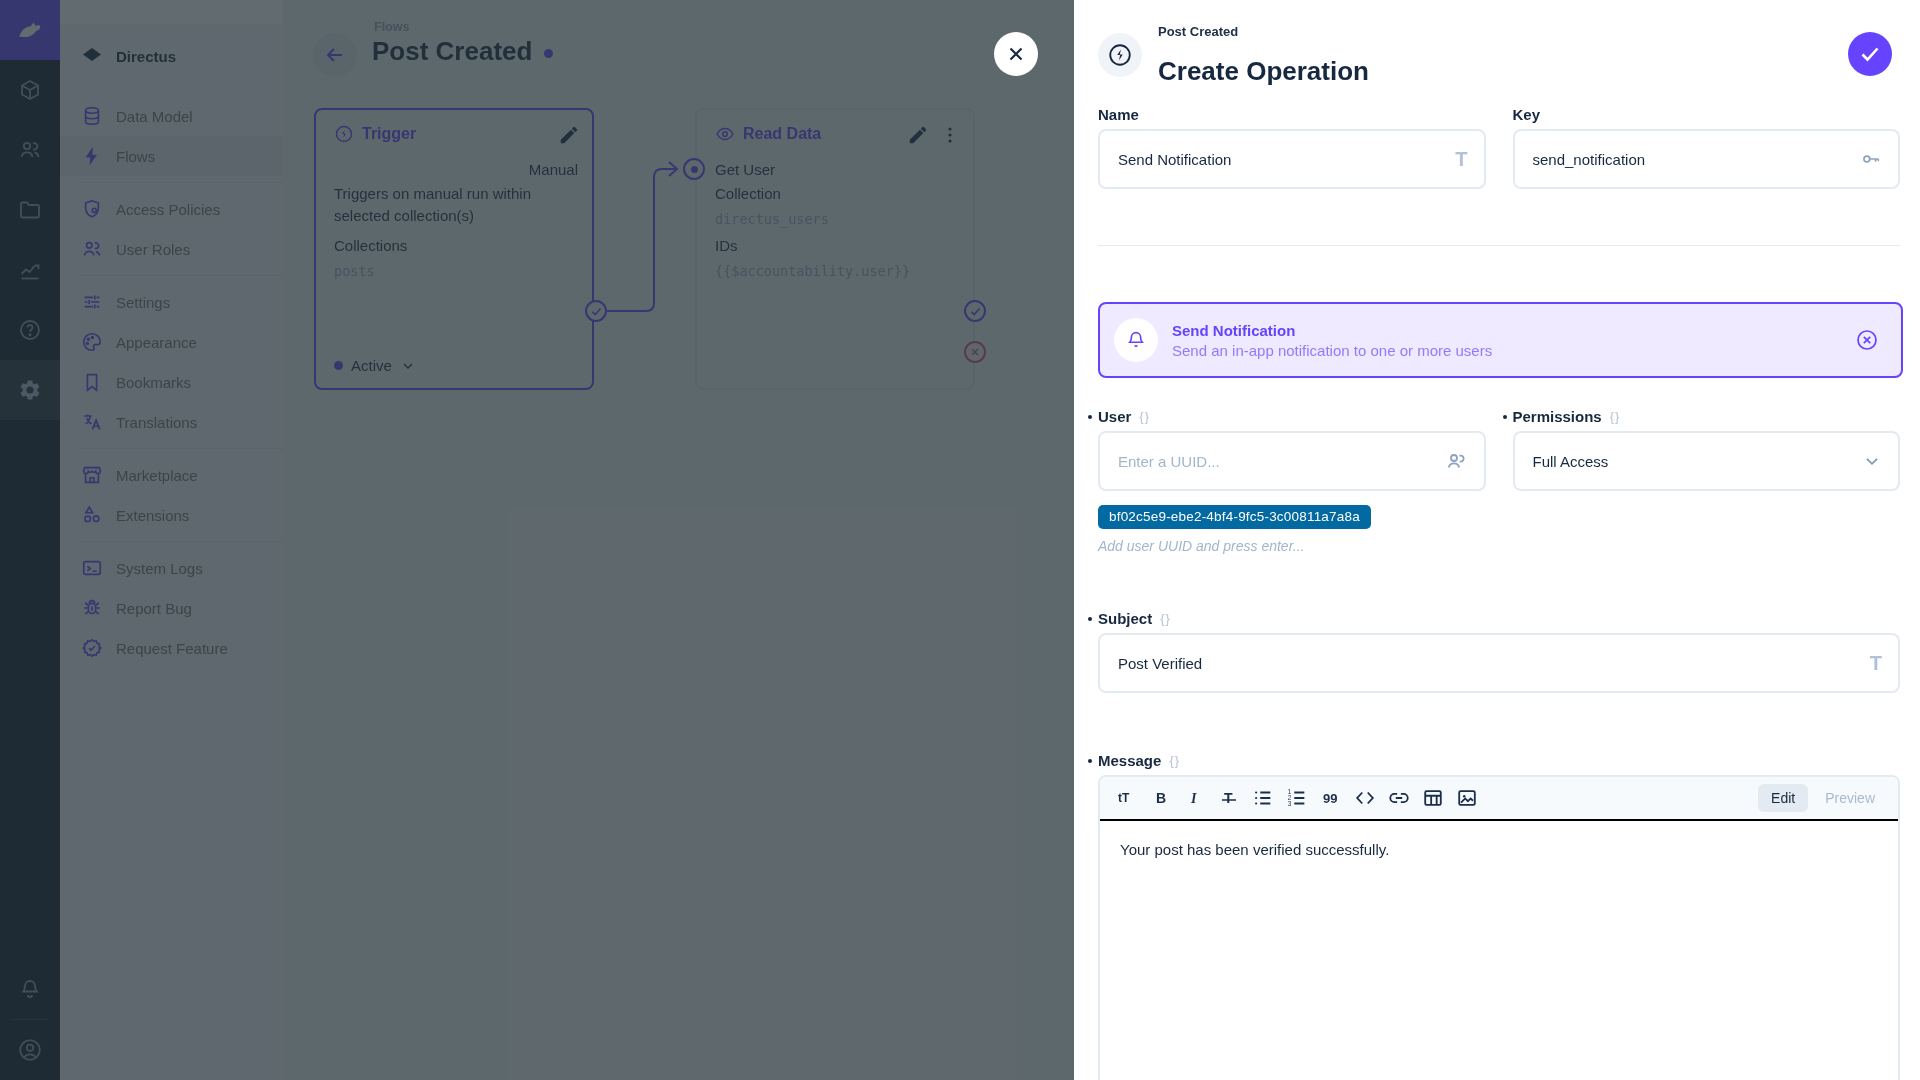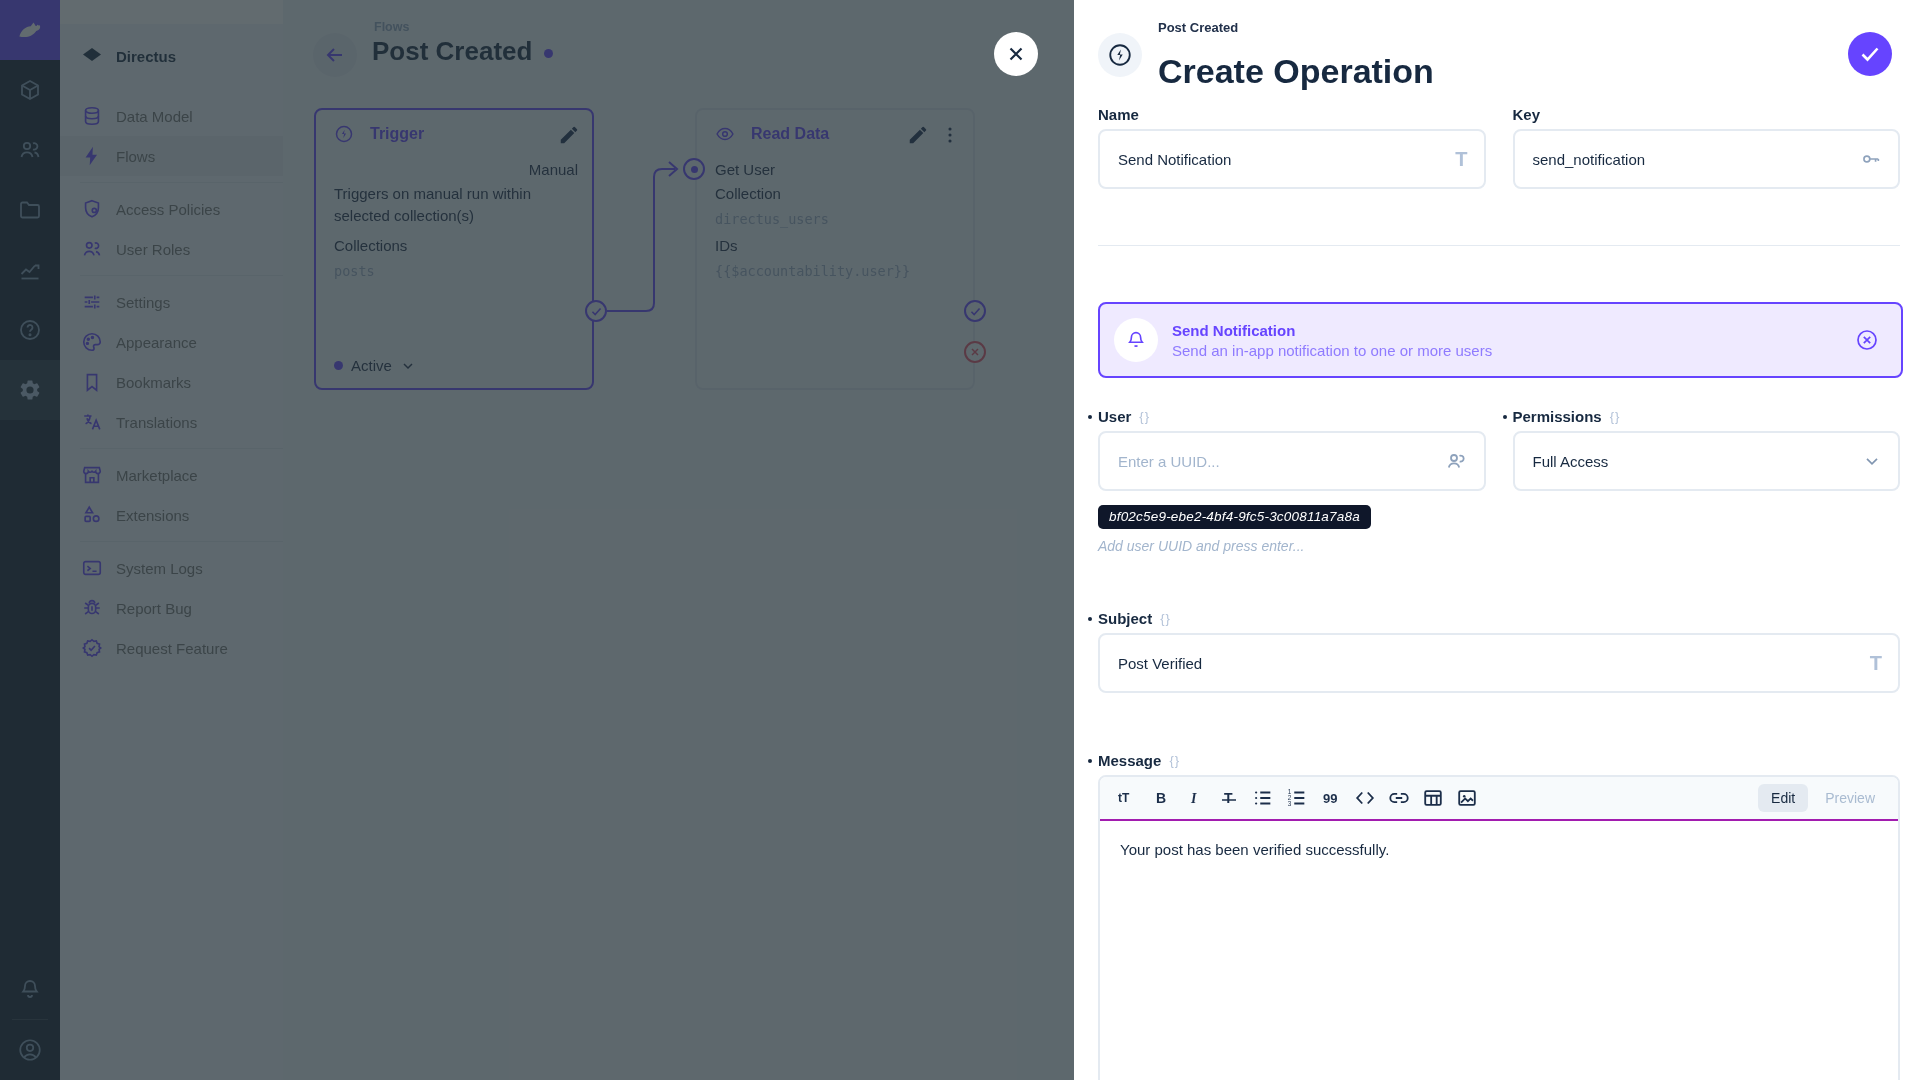--- a/index.html
+++ b/index.html
@@ -30,21 +30,21 @@
   .canvas { position:absolute; left:283px; top:0; width:791px; height:1080px; background:#eef3f8; z-index:1; }
   .back-btn { position:absolute; left:30px; top:33px; width:44px; height:44px; border-radius:50%;
     background:#e2e8f0; display:flex; align-items:center; justify-content:center; color:#6644ff; }
   .crumb { position:absolute; left:91px; top:20px; font-size:12.5px; font-weight:600; color:#90a4bf; }
   .flow-title { position:absolute; left:89px; top:36px; font-size:26px; font-weight:700; color:#172940; display:flex; align-items:center; }
   .unsaved-dot { width:9px; height:9px; border-radius:50%; background:#6644ff; margin-left:12px; margin-top:4px; }
 
   .fcard { position:absolute; width:280px; height:282px; border-radius:8px; background:transparent; }
   .fcard.trigger { left:31px; top:108px; border:2px solid #6644ff; }
   .fcard.read { left:412px; top:108px; border:2px solid #dbe3ec; }
-  .fcard-title { position:absolute; left:18px; top:14px; display:flex; align-items:center; gap:16px;
+  .fcard-title { position:absolute; left:18px; top:14px; display:flex; align-items:center; gap:8px;
     color:#6644ff; font-size:16px; font-weight:700; }
   .fcard-actions { position:absolute; right:12px; top:14px; display:flex; gap:10px; color:#1b2d4f; }
   .fline { position:absolute; left:18px; right:14px; font-size:15px; color:#22304b; line-height:22px; }
   .fmono { font-family:"DejaVu Sans Mono", monospace; font-size:13.5px; color:#9aabc4; }
   .fstatus { position:absolute; left:18px; bottom:14px; display:flex; align-items:center; gap:8px; font-size:15px; color:#22304b; }
   .status-dot { width:9px; height:9px; border-radius:50%; background:#6644ff; }
 
   .port { position:absolute; width:22px; height:22px; border-radius:50%; background:#eef3f8;
     display:flex; align-items:center; justify-content:center; z-index:3; }
   .port.resolve { border:2px solid #6644ff; color:#6644ff; }
@@ -57,21 +57,21 @@
   .overlay { position:absolute; left:0; top:0; width:1074px; height:1080px; background:rgba(38,50,56,0.72); z-index:5; }
   .close-btn { position:absolute; left:994px; top:32px; width:44px; height:44px; border-radius:50%;
     background:#fff; display:flex; align-items:center; justify-content:center; color:#172940; z-index:6; cursor:pointer; }
 
   
   .drawer { position:absolute; left:1074px; top:0; width:846px; height:1080px; background:#fff; z-index:7; }
   .d-header { position:absolute; left:24px; top:30px; right:20px; height:50px; display:flex; align-items:center; }
   .d-hicon { width:44px; height:44px; border-radius:50%; background:#f0f4f9; display:flex; align-items:center; justify-content:center; color:#172940; }
   .d-htext { margin-left:16px; }
   .d-crumb { font-size:13px; font-weight:600; color:#21304a; }
-  .d-title { font-size:34px; font-weight:700; color:#172940; margin-top:17px; }
+  .d-title { font-size:26px; font-weight:700; color:#172940; margin-top:17px; }
   .save-btn { position:absolute; right:8px; top:2px; width:44px; height:44px; border-radius:50%;
     background:#6644ff; color:#fff; display:flex; align-items:center; justify-content:center; cursor:pointer; }
 
   .field-label { font-size:15px; font-weight:700; color:#172940; display:flex; align-items:center; gap:8px; position:relative; }
   .field-label .braces { font-size:13px; font-weight:400; color:#b4c3d9; letter-spacing:1px; }
   .field-label.edited::before { content:""; position:absolute; left:-10px; top:7px; width:4px; height:4px; border-radius:50%; background:#172940; }
 
   .tinput { position:relative; margin-top:6px; height:60px; border:2px solid #e4eaf1; border-radius:8px;
     background:#fff; display:flex; align-items:center; padding:0 52px 0 18px; }
   .tinput input { border:none; outline:none; width:100%; font-size:15px; color:#172940; background:transparent;
@@ -90,28 +90,28 @@
   .op-text { margin-left:14px; flex:1; }
   .op-title { font-size:15px; font-weight:700; color:#6644ff; }
   .op-desc { font-size:15px; color:#8f7bff; margin-top:3px; }
   .op-dismiss { color:#6644ff; display:flex; cursor:pointer; }
 
   .row-userperm { top:408px; }
   .select { margin-top:6px; height:60px; border:2px solid #e4eaf1; border-radius:8px; display:flex; align-items:center;
     justify-content:space-between; padding:0 16px 0 18px; font-size:15px; color:#172940; cursor:pointer; }
   .select .chev { color:#8196b1; display:flex; }
   .chip-row { margin-top:14px; }
-  .chip { display:inline-block; background:#0f172a; color:#fff; font-size:13.5px; border-radius:5px;
-    padding:4px 11px 5px; letter-spacing:0.2px;font-style:italic; }
+  .chip { display:inline-block; background:#0369a1; color:#fff; font-size:13.5px; border-radius:5px;
+    padding:4px 11px 5px; letter-spacing:0.2px; }
   .helper { margin-top:9px; font-size:14px; font-style:italic; color:#a2b5cd; }
 
   .row-subject { position:absolute; left:24px; right:20px; top:610px; }
   .row-message { position:absolute; left:24px; right:20px; top:752px; }
   .editor { margin-top:6px; border:2px solid #e4eaf1; border-radius:8px; height:322px; overflow:hidden; background:#fff; }
-  .ed-toolbar { height:44px; background:#f7fafc; border-bottom:2px solid #a21caf; display:flex; align-items:center; padding:0 10px 0 12px; gap:4px; }
+  .ed-toolbar { height:44px; background:#f7fafc; border-bottom:2px solid #000000; display:flex; align-items:center; padding:0 10px 0 12px; gap:4px; }
   .tb-btn { width:30px; height:30px; display:flex; align-items:center; justify-content:center; color:#1c2e4a; border-radius:4px; cursor:pointer; }
   .tb-spacer { flex:1; }
   .mode-btn { height:28px; padding:0 13px; border-radius:6px; font-size:14px; display:flex; align-items:center; cursor:pointer; }
   .mode-btn.active { background:#e4eaf1; color:#172940; font-weight:500; }
   .mode-btn.inactive { color:#a9bbd1; }
   .ed-body { padding:20px 20px; font-size:15px; color:#172940; }
 
   svg { display:block; }
 </style>
 </head>

